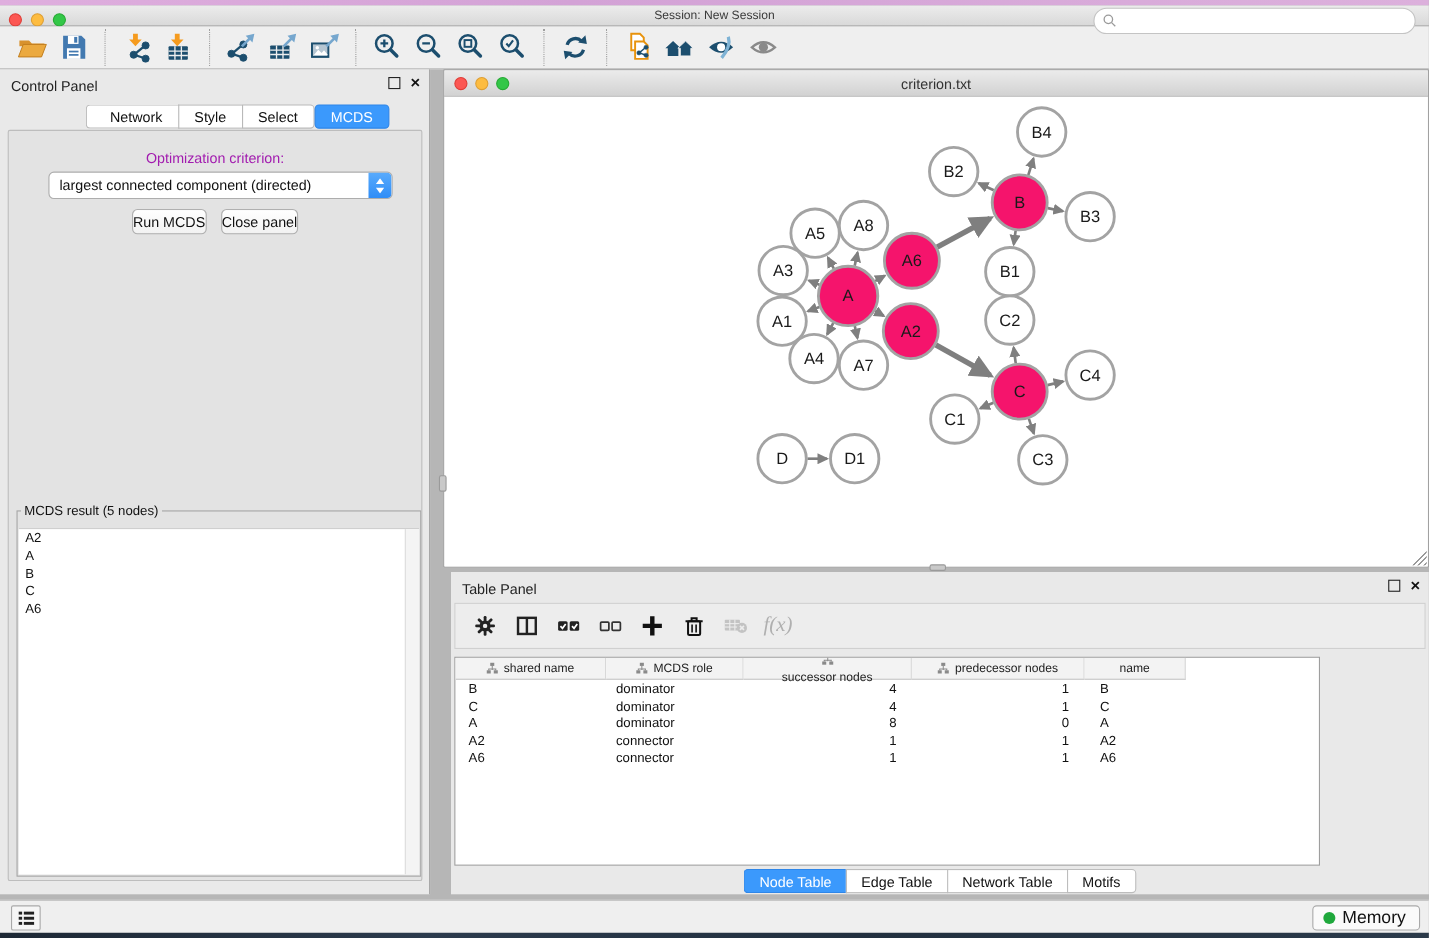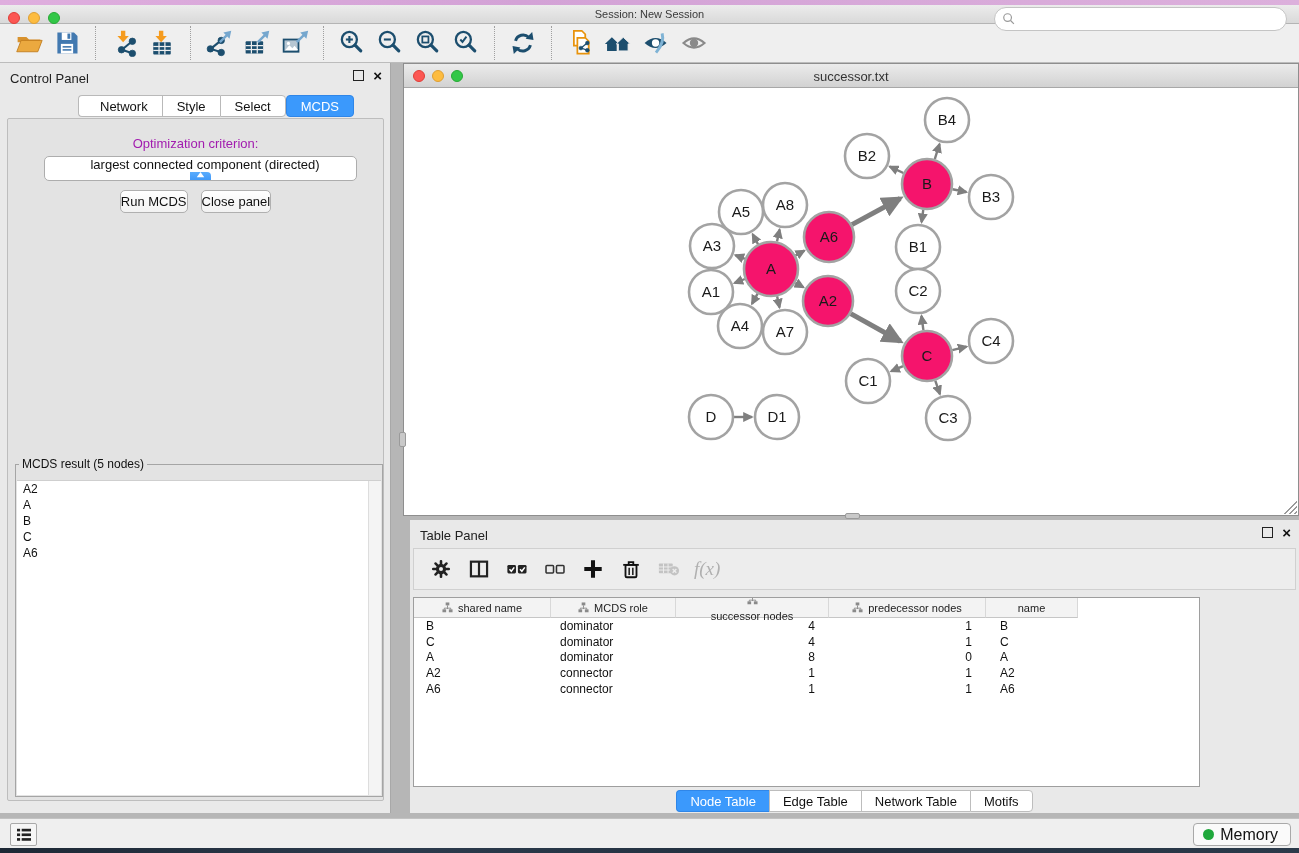--- a/index.html
+++ b/index.html
@@ -46,21 +46,21 @@
   .cp-tab { height:22px; padding:0 14px; font-size:13px; display:flex; align-items:center;
     background:#fff; border:1px solid #b9b9b9; border-right:none; color:#111; }
   .cp-tab:first-child { border-radius:4px 0 0 4px;padding-left:21px; }
   .cp-tab.active { background:#3b99fc; color:#fff; border:1px solid #2f86e8; border-radius:4px; }
   .cp-tab.last-plain { border-right:1px solid #b9b9b9; border-radius:0 4px 4px 0; }
 
   .cp-content { position:absolute; left:7px; top:55px; width:377px; height:683px;
     background:#e3e3e3; border:1px solid #bdbdbd; border-radius:2px; }
   .opt-label { position:absolute; left:0; right:0; top:17px; text-align:center; font-size:13px; color:#a21caf; }
   .dropdown { position:absolute; left:36px; top:37px; width:313px; height:25px; background:#fff;
-    border:1px solid #adadad; border-radius:5px; display:flex; align-items:center; overflow:hidden;flex-direction:column; }
+    border:1px solid #adadad; border-radius:5px; display:flex; align-items:center; overflow:hidden; }
   .dropdown .dd-text { flex:1; font-size:13px; padding-left:9px; color:#111; white-space:nowrap; }
   .dd-stepper { width:21px; height:25px; background:linear-gradient(#5aacfd,#2e8cf6);
     border-radius:0 4px 4px 0; display:flex; flex-direction:column; align-items:center;
     justify-content:center; gap:2px; }
   .dd-stepper svg { width:9px; height:6px; display:block; }
 
   .cp-buttons { position:absolute; left:0; right:0; top:71px; display:flex; justify-content:center; gap:13px; }
   .mac-btn { height:23px; padding:0 0; background:linear-gradient(#ffffff,#f2f2f2);
     border:1px solid #b0b0b0; border-radius:5px; font-size:13px; color:#111;
     font-family:"Liberation Sans",sans-serif; }
@@ -358,21 +358,21 @@
   </div>
 </div>
 
 <div class="net-window">
   <div class="net-titlebar">
     <div class="net-lights">
       <span class="light red"></span>
       <span class="light yellow"></span>
       <span class="light green"></span>
     </div>
-    <div class="title">successor.txt</div>
+    <div class="title">criterion.txt</div>
   </div>
   <div class="net-canvas">
     <svg width="894" height="427" viewBox="0 0 894 427">
       <defs>
         <marker id="arrowhead" markerWidth="4.6" markerHeight="4.2" refX="3.6" refY="2.1" orient="auto">
           <path d="M0,0 L4.4,2.1 L0,4.2 Z" fill="#7f7f7f"></path>
         </marker>
       </defs>
       <g>
           <line x1="340.9" y1="191.0" x2="330.5" y2="195.0" stroke="#7f7f7f" stroke-width="2.4" marker-end="url(#arrowhead)"></line>

